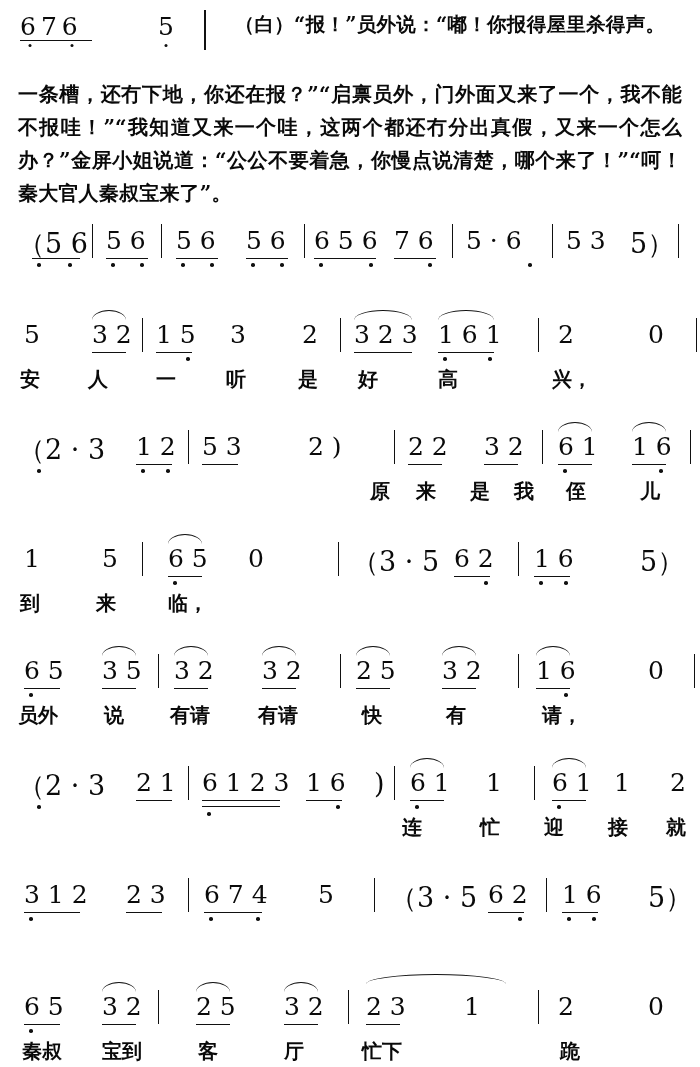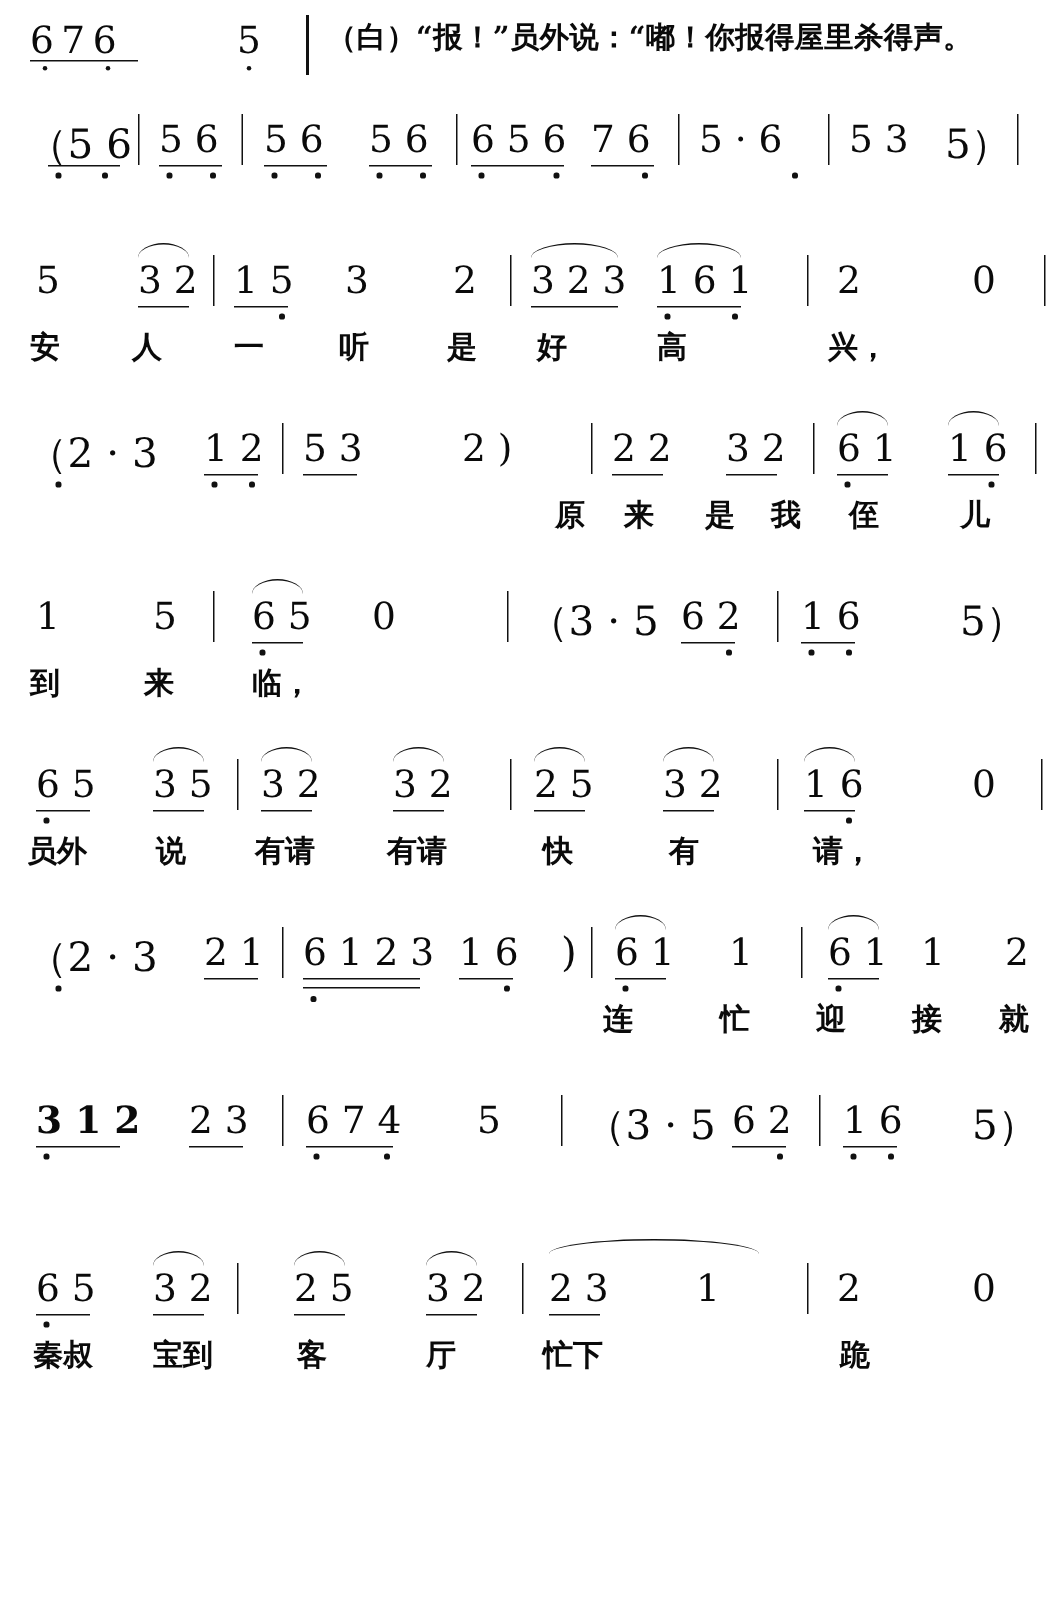--- a/index.html
+++ b/index.html
@@ -22,20 +22,21 @@
     box-sizing: border-box;
     padding: 6px 18px 0 18px;
   }
 
   
   .top-strip {
     display: flex;
     align-items: flex-start;
     gap: 0;
     margin-top: 4px;
+    text-align: center;
   }
   .top-notes {
     width: 186px;
     flex: 0 0 186px;
     position: relative;
     height: 52px;
   }
   .top-notes .grp {
     position: absolute;
     left: 2px;
@@ -229,20 +230,21 @@
       </span>
       <span class="ul" style="left:2px; top:30px; width:72px;"></span>
       <span class="single">
         <span class="dot-under">5</span>
       </span>
     </div>
     <div class="barline-tall"></div>
     <div class="spoken-top">（白）“报！”员外说：“嘟！你报得屋里杀得声。</div>
   </div>
 
+  <div class="spoken-block">一条槽，还冇下地，你还在报？”“启禀员外，门外面又来了一个，我不能不报哇！”“我知道又来一个哇，这两个都还冇分出真假，又来一个怎么办？”金屏小姐说道：“公公不要着急，你慢点说清楚，哪个来了！”“呵！秦大官人秦叔宝来了”。</div>
 
   <div class="system" style="height:78px;">
     <div class="staffline">
       <span class="cell paren" style="left:0px;">（5 6</span>
       <span class="ul" style="left:14px; top:32px; width:48px;"></span>
       <span class="dotu" style="left:19px; top:37px;"></span>
       <span class="dotu" style="left:50px; top:37px;"></span>
 
       <span class="bar" style="left:74px;"></span>
       <span class="cell" style="left:88px;">5 6</span>
@@ -494,21 +496,21 @@
       <span class="lyr" style="left:384px;">连</span>
       <span class="lyr" style="left:462px;">忙</span>
       <span class="lyr" style="left:526px;">迎</span>
       <span class="lyr" style="left:590px;">接</span>
       <span class="lyr" style="left:648px;">就</span>
     </div>
   </div>
 
   <div class="system">
     <div class="staffline">
-      <span class="cell" style="left:6px;font-weight:bold;">3 1 2</span>
+      <span class="cell" style="left:6px;">3 1 2</span>
       <span class="ul" style="left:6px; top:32px; width:56px;"></span>
       <span class="dotu" style="left:11px; top:37px;"></span>
 
       <span class="cell" style="left:108px;">2 3</span>
       <span class="ul" style="left:108px; top:32px; width:36px;"></span>
 
       <span class="bar" style="left:170px;"></span>
       <span class="cell" style="left:186px;">6 7 4</span>
       <span class="ul" style="left:186px; top:32px; width:58px;"></span>
       <span class="dotu" style="left:191px; top:37px;"></span>

